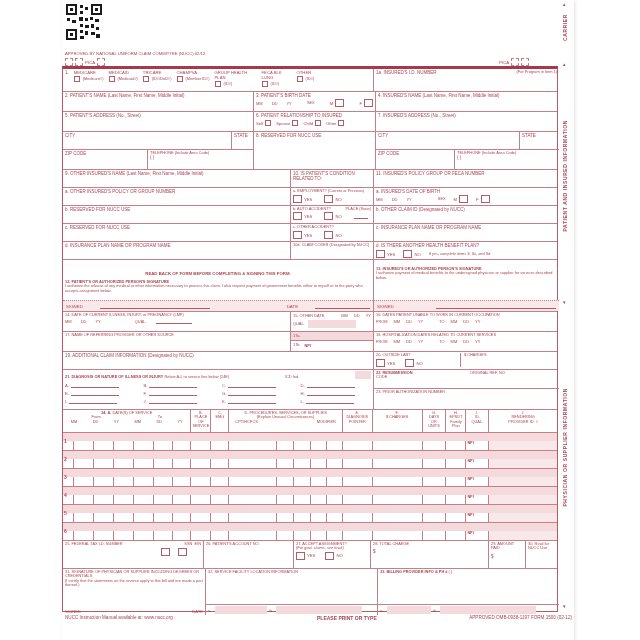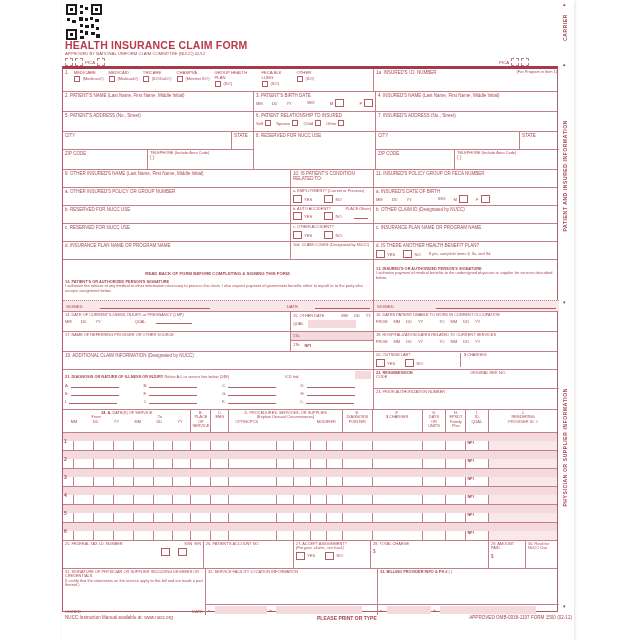--- a/index.html
+++ b/index.html
@@ -105,21 +105,20 @@
         <rect x="26" y="21" width="3" height="4"></rect>
       <rect x="31" y="24" width="3" height="3"></rect>
         <rect x="15" y="27" width="3" height="3"></rect>
         <rect x="20" y="28" width="3" height="4"></rect>
       <rect x="26" y="29" width="4" height="3"></rect>
         <rect x="31" y="31" width="4" height="4"></rect>
         <rect x="15" y="33" width="4" height="3"></rect>
     </g>
   </svg>
 
-  <div class="title">HEALTH INSURANCE CLAIM FORM</div>
   <div class="subtitle">APPROVED BY NATIONAL UNIFORM CLAIM COMMITTEE (NUCC) 02/12</div>
 
   <div class="picarow">
     <div class="pica-l">
       <span class="pbx"></span>
       <span class="pbx"></span>
       <span>PICA</span>
       <span class="pbx"></span>
     </div>
     <div class="pica-r">

